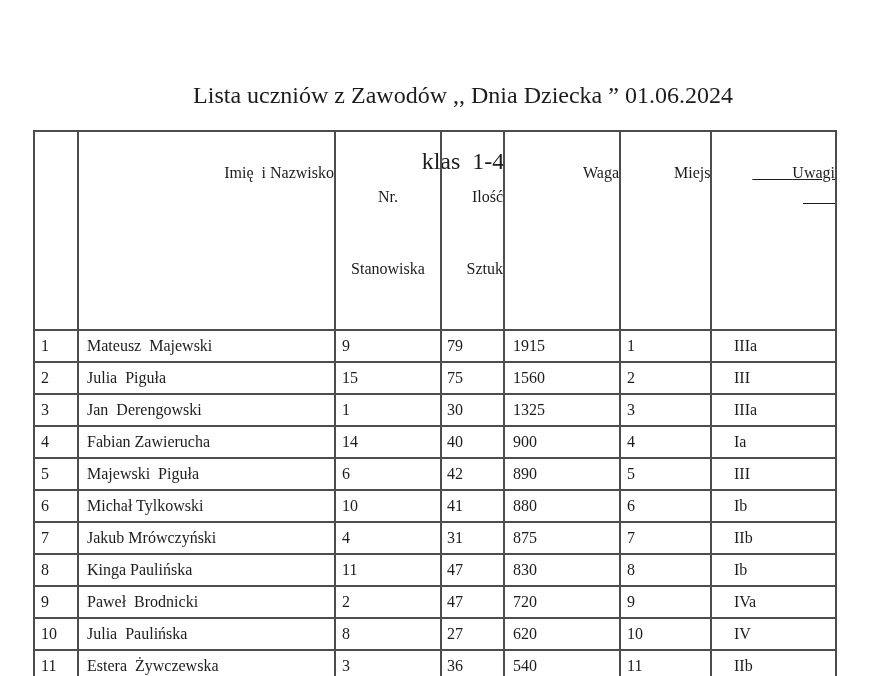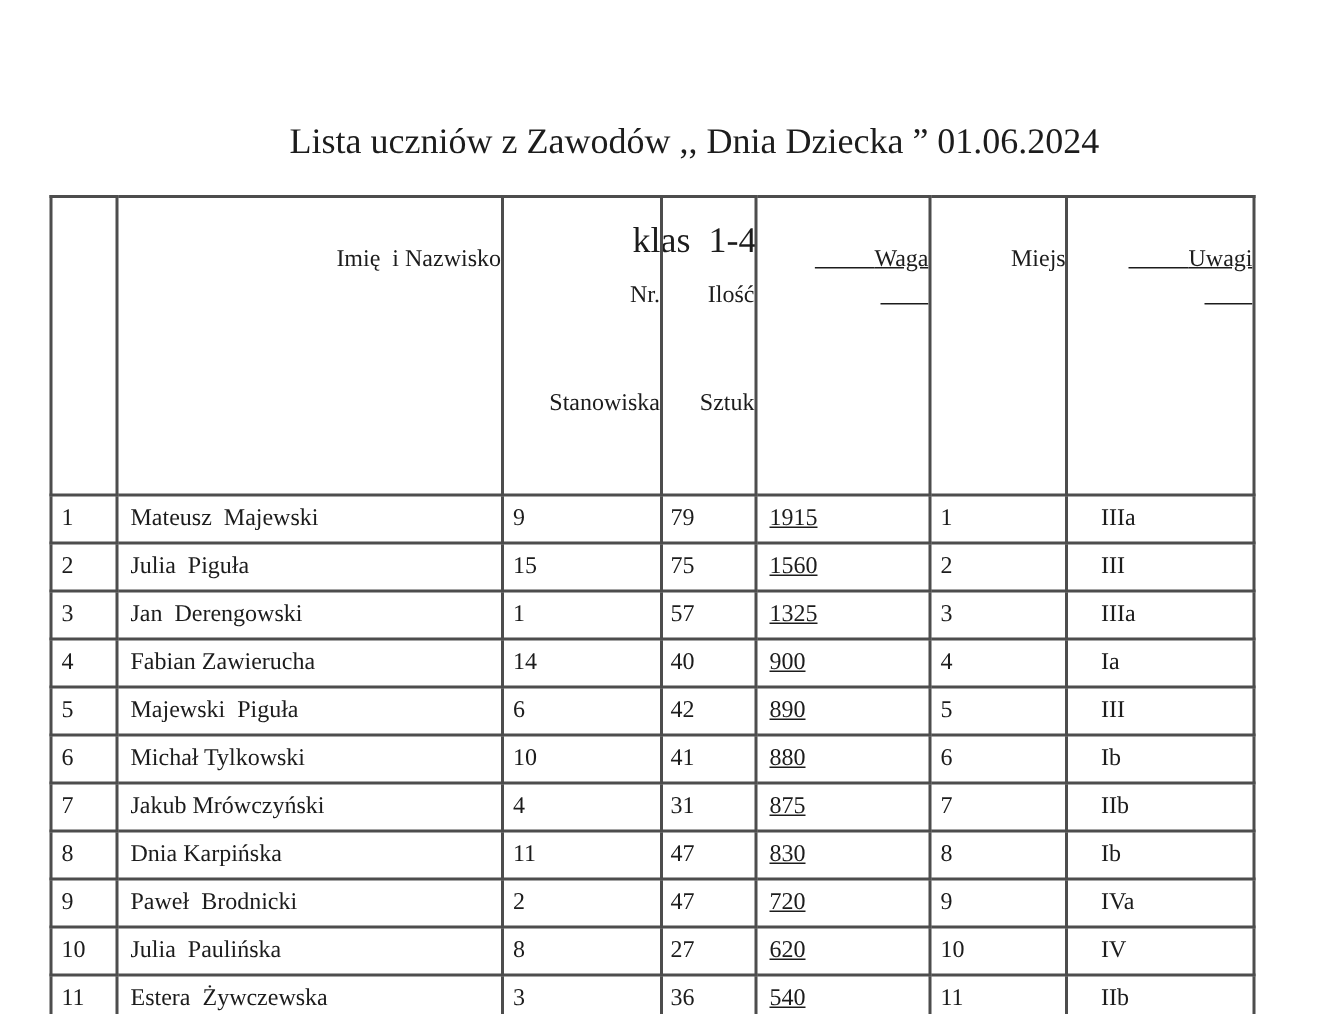--- a/index.html
+++ b/index.html
@@ -41,25 +41,25 @@
     padding: 0;
     box-sizing: border-box;
   }
   .results thead tr { height: 57px; }
   .results tbody tr { height: 32px; }
   .results th { vertical-align: top; padding-top: 5px; line-height: 24px; text-align: right; }
   .results td { vertical-align: middle; }
 
   .results th:nth-child(1), .results td:nth-child(1) { padding-left: 6px; }
   .results th:nth-child(2), .results td:nth-child(2) { padding-left: 8px; }
-  .results th:nth-child(3) { text-align: right; padding-left: 0; }
+  .results th:nth-child(3) { text-align: center; padding-left: 0; }
   .results td:nth-child(3) { padding-left: 6px; }
   .results th:nth-child(4) { padding-left: 5px; }
   .results td:nth-child(4) { padding-left: 5px; }
-  .results th:nth-child(5), .results td:nth-child(5) { padding-left: 8px; text-decoration: underline; }
+  .results th:nth-child(5), .results td:nth-child(5) { padding-left: 8px; }
   .results th:nth-child(6) { padding-left: 13px; }
   .results td:nth-child(6) { padding-left: 6px; }
   .results th:nth-child(7) { padding-left: 24px; text-decoration: underline; }
   .results td:nth-child(7) { padding-left: 22px; }
   .hline { display: block; }
 </style>
 </head>
 <body>
 
 <div class="page">
@@ -122,21 +122,21 @@
           <td>15</td>
           <td>75</td>
           <td>1560</td>
           <td>2</td>
           <td>III</td>
         </tr>
         <tr>
           <td>3</td>
           <td>Jan  Derengowski</td>
           <td>1</td>
-          <td>57</td>
+          <td>30</td>
           <td>1325</td>
           <td>3</td>
           <td>IIIa</td>
         </tr>
         <tr>
           <td>4</td>
           <td>Fabian Zawierucha</td>
           <td>14</td>
           <td>40</td>
           <td>900</td>
@@ -165,21 +165,21 @@
           <td>7</td>
           <td>Jakub Mrówczyński</td>
           <td>4</td>
           <td>31</td>
           <td>875</td>
           <td>7</td>
           <td>IIb</td>
         </tr>
         <tr>
           <td>8</td>
-          <td>Dnia Karpińska</td>
+          <td>Kinga Paulińska</td>
           <td>11</td>
           <td>47</td>
           <td>830</td>
           <td>8</td>
           <td>Ib</td>
         </tr>
         <tr>
           <td>9</td>
           <td>Paweł  Brodnicki</td>
           <td>2</td>

